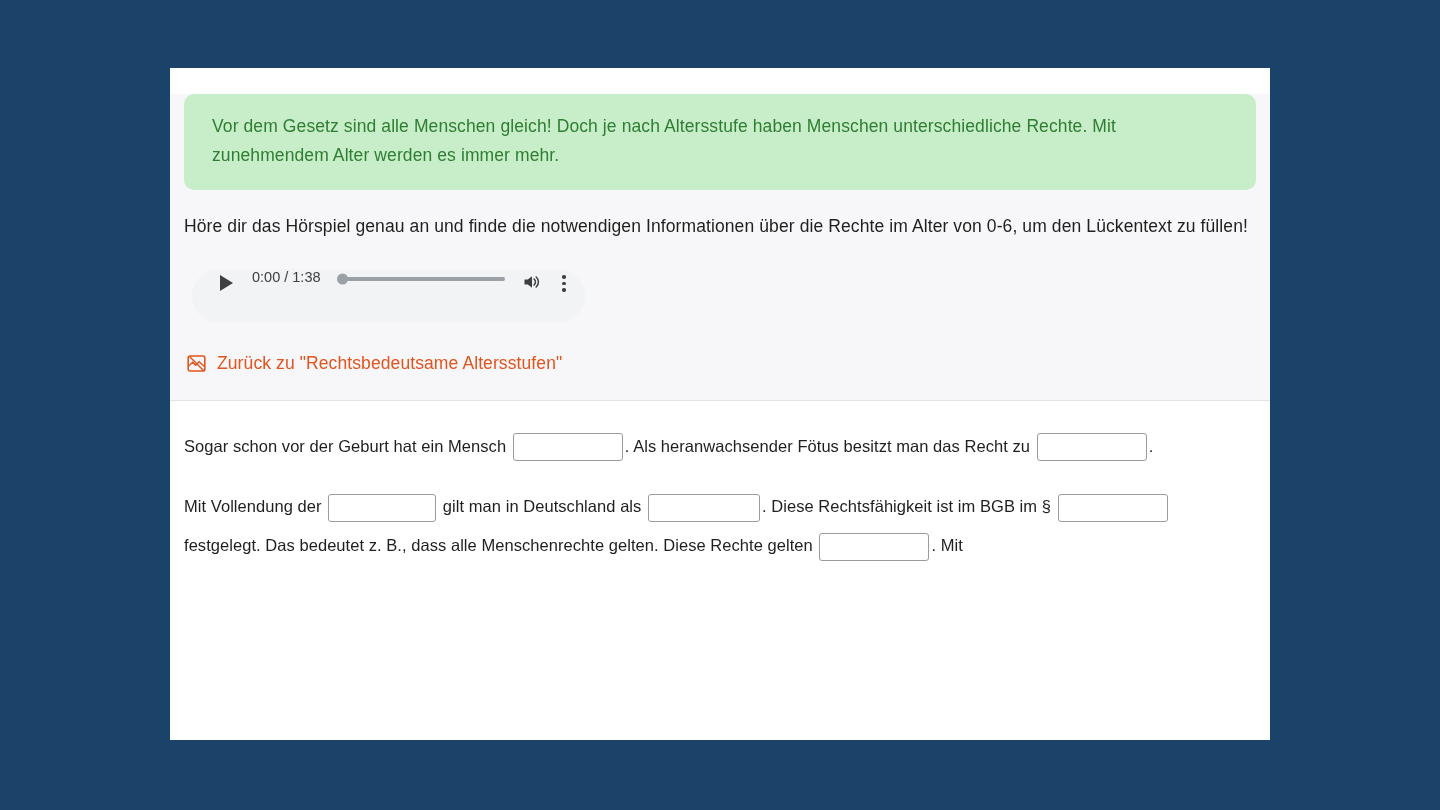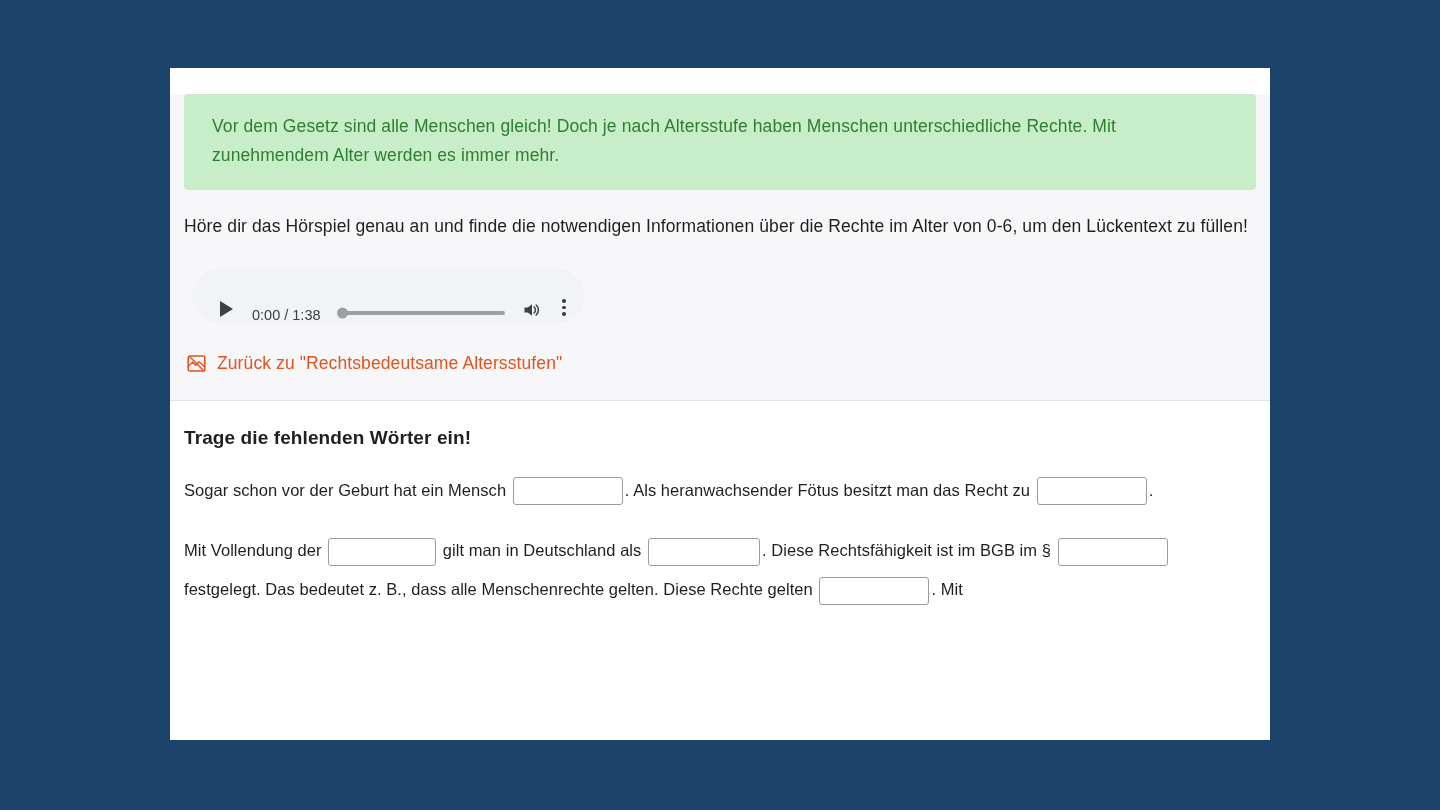--- a/index.html
+++ b/index.html
@@ -27,21 +27,21 @@
   
   .upper-section {
     background: #f7f7f9;
     padding: 0 0 26px 0;
     border-bottom: 1px solid #e3e3e6;
   }
 
   .callout {
     margin: 26px 14px 0 14px;
     background: #c8eec9;
-    border-radius: 4px;
+    border-radius: 10px;
     padding: 18px 26px 20px 28px;
   }
   .callout p {
     margin: 0;
     color: #2f7d32;
     font-size: 17.5px;
     line-height: 1.65;
     letter-spacing: .1px;
   }
 
@@ -55,21 +55,21 @@
   }
 
   
   .audio-player {
     margin: 28px 14px 0 22px;
     width: 393px;
     height: 54px;
     background: #f1f3f4;
     border-radius: 27px;
     display: flex;
-    align-items: flex-end;
+    align-items: flex-start;
     gap: 0;
     padding: 0 6px 0 20px;
     box-sizing: border-box;
   }
   .play-btn {
     width: 28px;
     height: 28px;
     display: flex;
     align-items: center;
     justify-content: center;
@@ -234,20 +234,19 @@
         <rect x="2.5" y="3.5" width="19" height="17" rx="2" fill="none" stroke="#e2541e" stroke-width="1.8"></rect>
         <path d="M3 15l4.5-4.5L11 14l4-4 6 5.5" fill="none" stroke="#e2541e" stroke-width="1.6"></path>
         <path d="M4 4l16 16" stroke="#e2541e" stroke-width="1.6"></path>
       </svg>
       <span class="back-link-text">Zurück zu "Rechtsbedeutsame Altersstufen"</span>
     </div>
 
   </div>
 
   <div class="lower-section">
-    <h2 class="task-title">Trage die fehlenden Wörter ein!</h2>
     <div class="cloze">
         <p><span>Sogar schon vor der Geburt hat ein Mensch </span><input type="text" class="blank w-110" style=""><span>. Als heranwachsender Fötus besitzt man das Recht zu </span><input type="text" class="blank w-110" style=""><span>.</span></p>
         <p><span>Mit Vollendung der </span><input type="text" class="blank w-108" style=""><span> gilt man in Deutschland als </span><input type="text" class="blank w-112" style=""><span>. Diese Rechtsfähigkeit ist im BGB im § </span><input type="text" class="blank w-110" style=""><span> festgelegt. Das bedeutet z. B., dass alle Menschenrechte gelten. Diese Rechte gelten </span><input type="text" class="blank w-110" style=""><span>. Mit</span></p>
       </div>
   </div>
 
 </div>
 
 </body></html>

